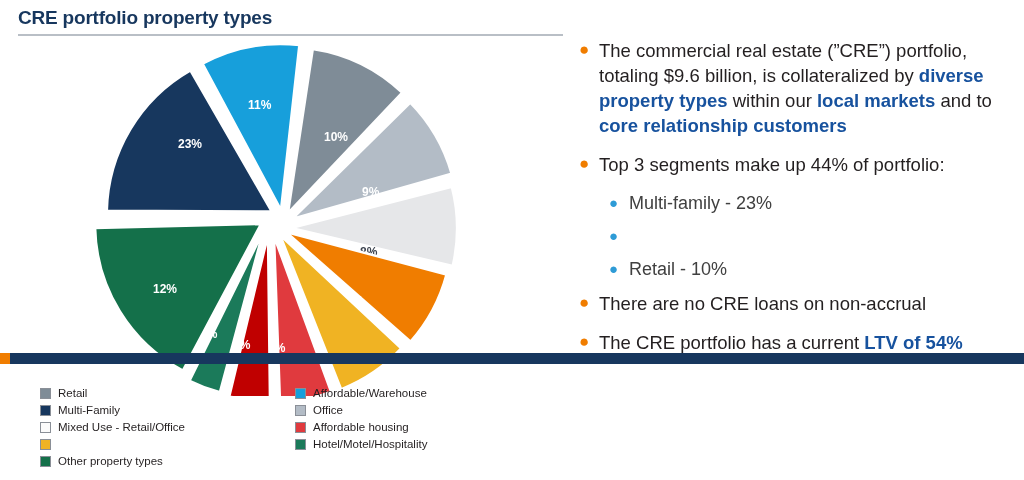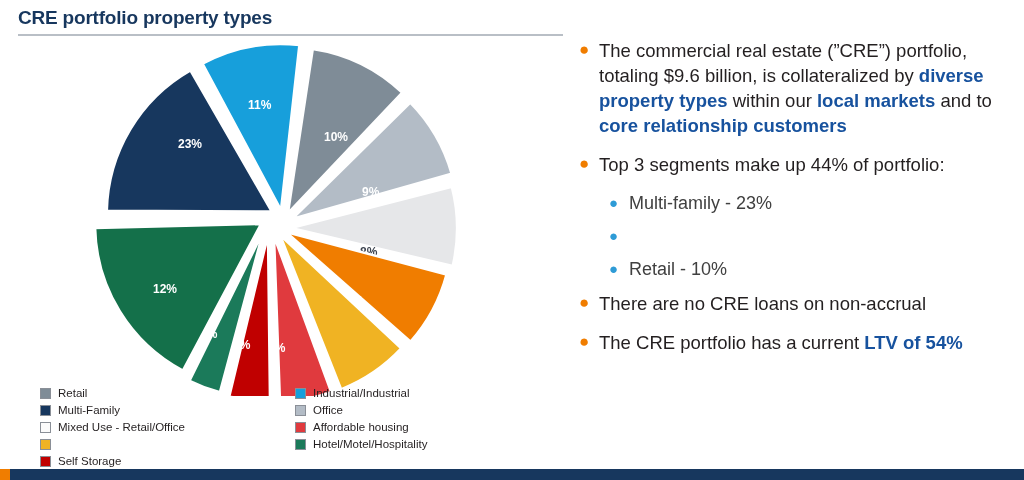--- a/index.html
+++ b/index.html
@@ -10,21 +10,21 @@
     width: 1024px;
     height: 480px;
     background: #ffffff;
     font-family: "Liberation Sans", sans-serif;
     overflow: hidden;
     position: relative;
   }
   .page {
     position: relative;
     width: 1024px;
-    height: 480px;
+    height: 364px;
   }
 
   
   .title-wrap {
     position: absolute;
     left: 18px;
     top: 6px;
     width: 545px;
   }
   .title {
@@ -251,32 +251,28 @@
         <span class="legend-label">Multi-Family</span>
       </div>
       <div class="legend-row">
         <span class="swatch" style="background:#fbfbfb"></span>
         <span class="legend-label">Mixed Use - Retail/Office</span>
       </div>
       <div class="legend-row">
         <span class="swatch" style="background:#f0b323"></span>
       </div>
       <div class="legend-row">
-        <span class="swatch" style="background:#c00000"></span>
-        <span class="legend-label">Self Storage</span>
-      </div>
-      <div class="legend-row">
         <span class="swatch" style="background:#14704a"></span>
         <span class="legend-label">Other property types</span>
       </div>
     </div>
     <div class="legend-col">
       <div class="legend-row">
         <span class="swatch" style="background:#179fdb"></span>
-        <span class="legend-label">Industrial/Industrial</span>
+        <span class="legend-label">Affordable/Warehouse</span>
       </div>
       <div class="legend-row">
         <span class="swatch" style="background:#b3bcc6"></span>
         <span class="legend-label">Office</span>
       </div>
       <div class="legend-row">
         <span class="swatch" style="background:#e03a3e"></span>
         <span class="legend-label">Affordable housing</span>
       </div>
       <div class="legend-row">

